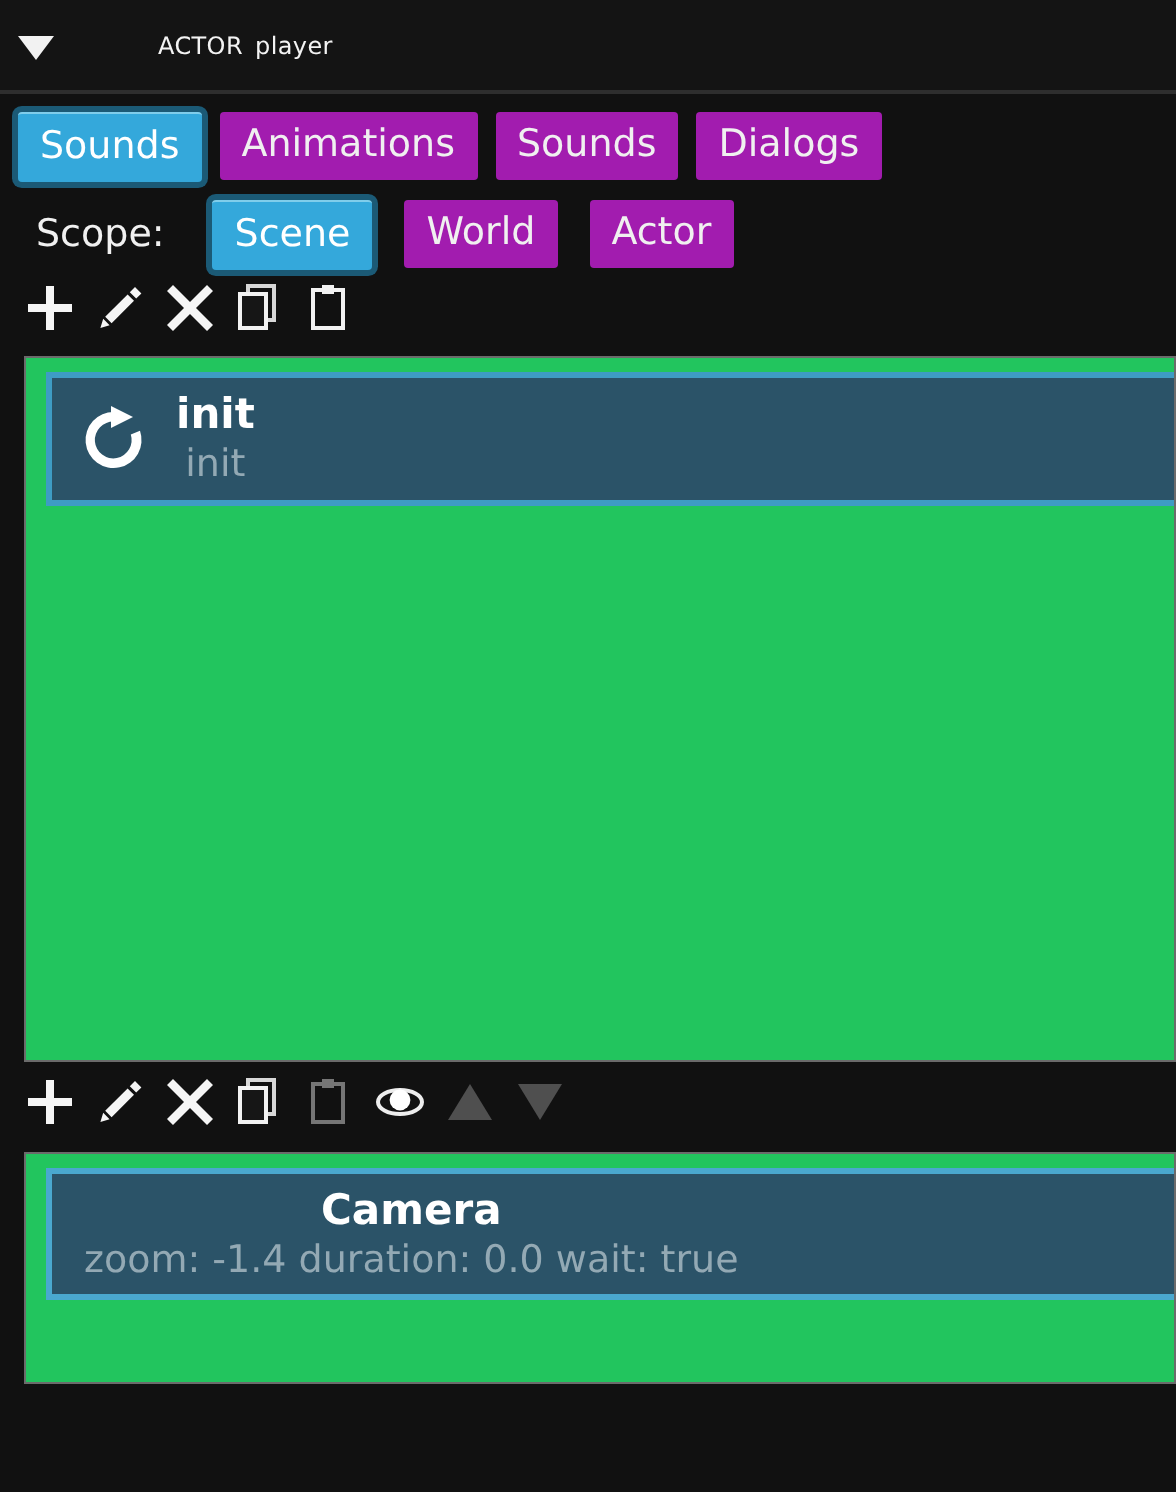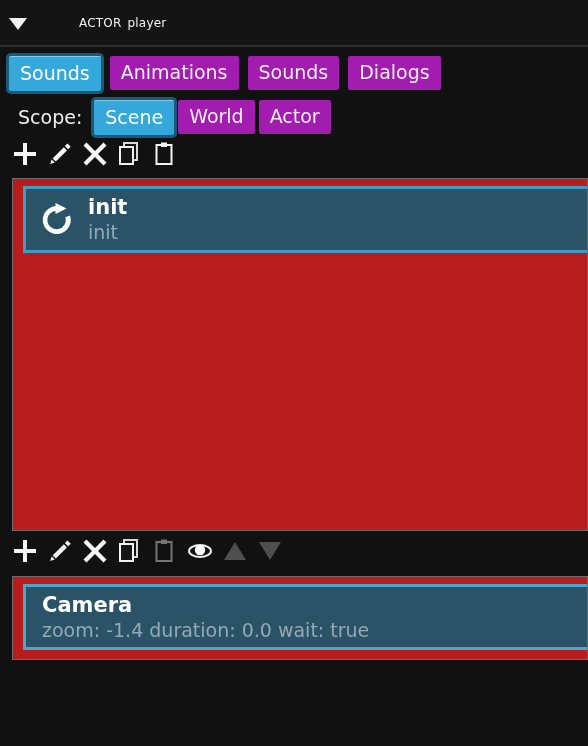--- a/index.html
+++ b/index.html
@@ -75,21 +75,21 @@
     background: #34a8db;
     color: #ffffff;
     box-shadow: 0 0 0 3px #1b5a76;
     border-top: 1px solid #7fcdeb;
   }
 
   
   .scoperow {
     display: flex;
     align-items: center;
-    gap: 4px;
+    gap: 16px;
     padding: 8px 0 0 18px;
     height: 46px;
     box-sizing: border-box;
   }
   .scope-label {
     font-size: 19px;
     color: #f0f0f0;
     margin-right: 8px;
     white-space: nowrap;
   }
@@ -113,28 +113,29 @@
     flex: 0 0 auto;
   }
   .tb-icon svg { display: block; }
   .tb-icon.dim { opacity: 0.45; }
 
   
   .listpanel {
     margin: 6px 0 0 12px;
     width: 576px;
     height: 353px;
-    background: #b91c1c;
+    background: #22c55e;
     border: 1px solid #6b6b6b;
     box-sizing: border-box;
     overflow: hidden;
     padding-top: 7px;
+    text-align: center;
   }
   .listpanel.bottompanel {
-    height: 84px;
+    height: 116px;
     margin-top: 5px;
     padding-top: 7px;
   }
   .row {
     margin-left: 10px;
     height: 67px;
     background: #2b5368;
     border: 3px solid #3e9cc4;
     box-sizing: border-box;
     display: flex;

